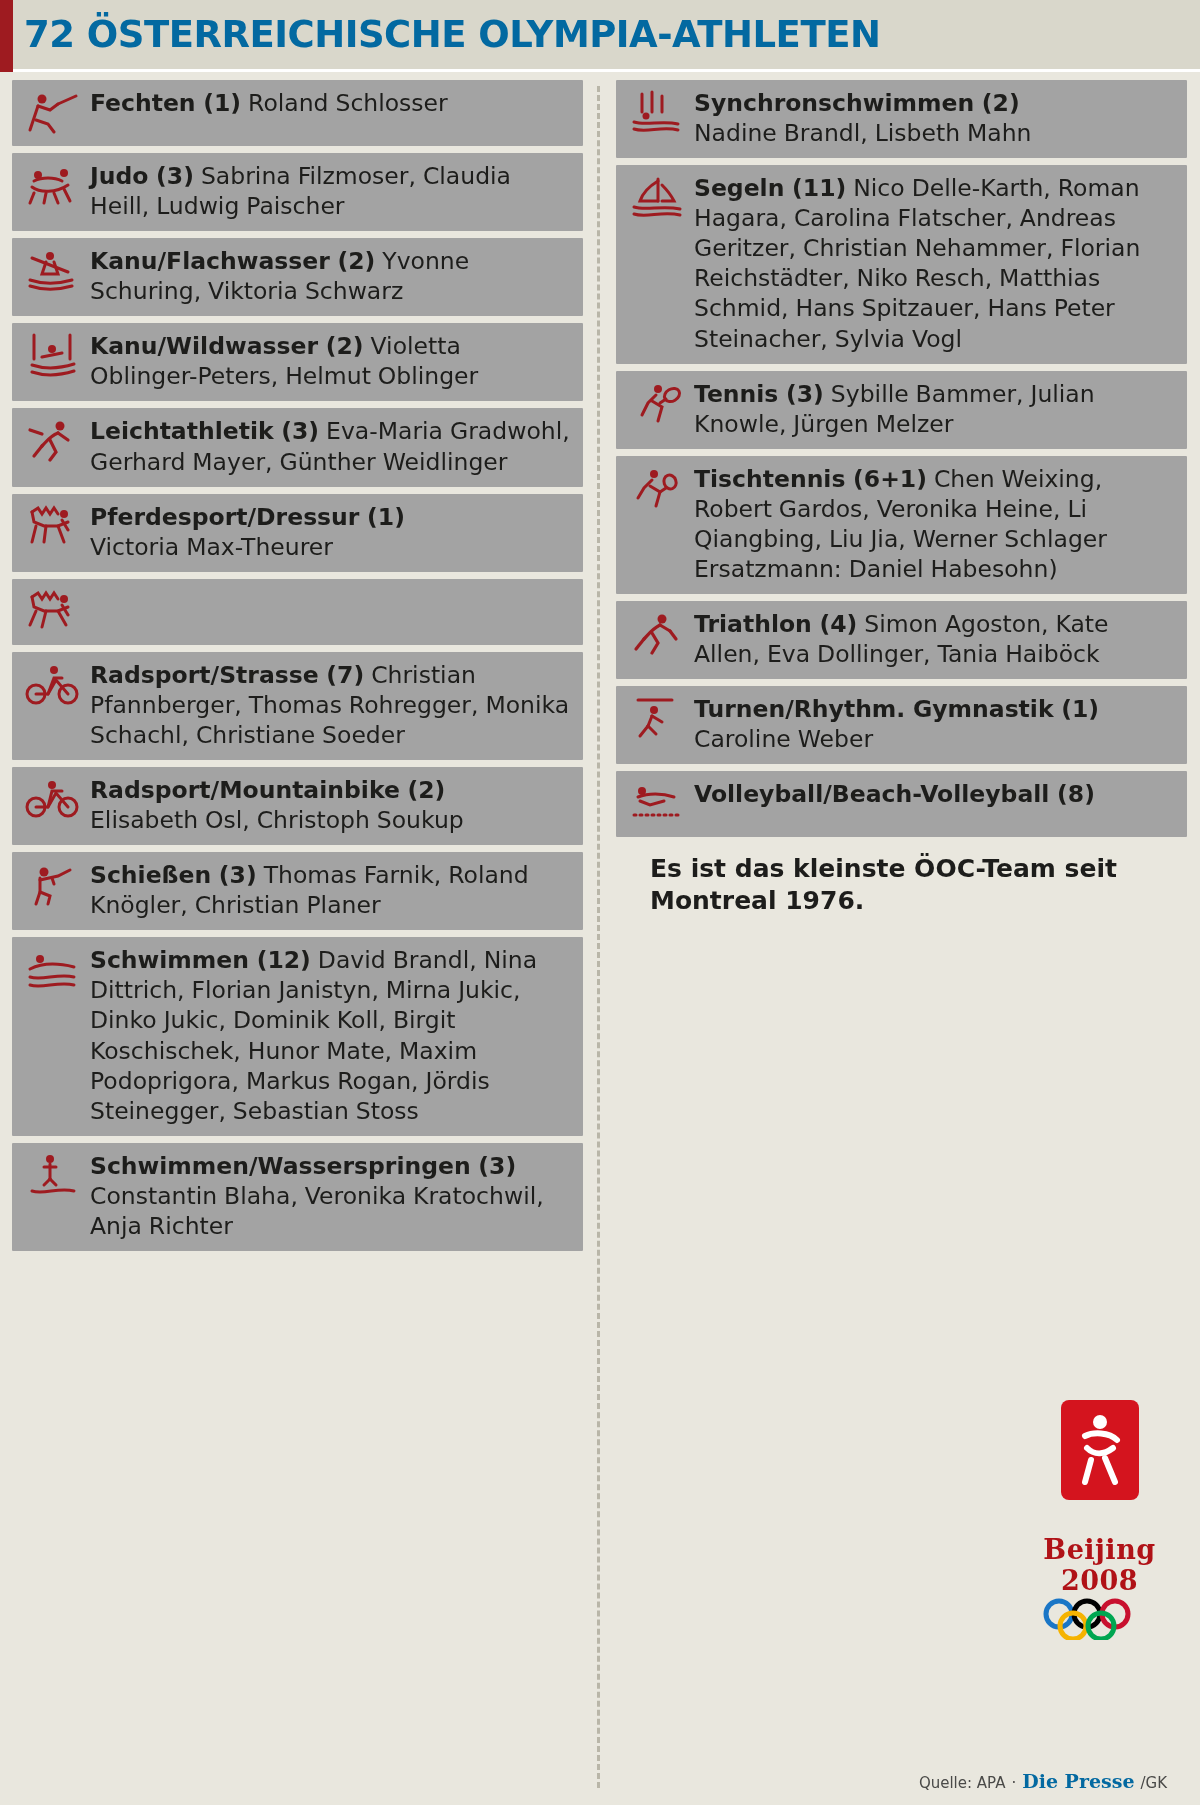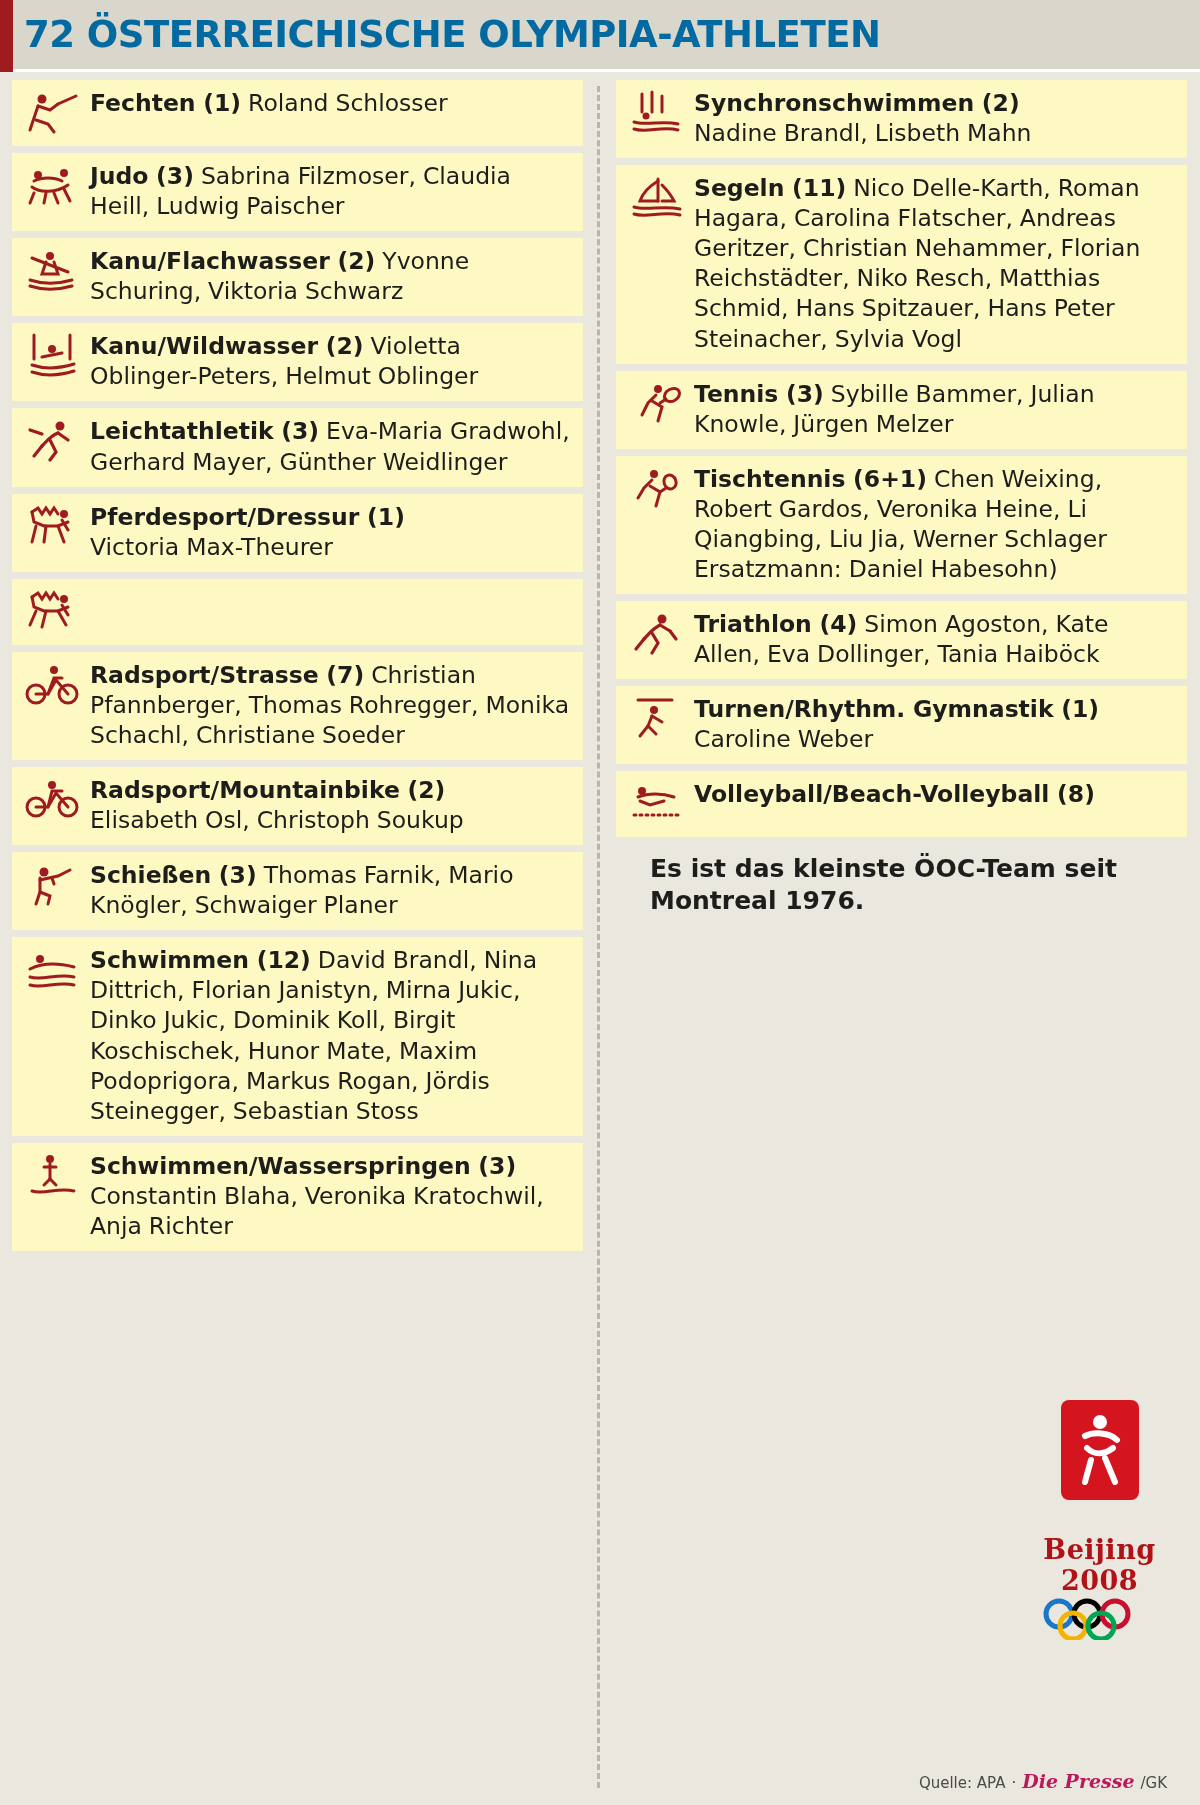--- a/index.html
+++ b/index.html
@@ -61,21 +61,21 @@
     width: 2px;
     border-left: 3px dashed #b9b6a8;
     margin: 6px 0 6px 0;
   }
   .col-right {
     width: 585px;
     padding-left: 14px;
     position: relative;
   }
   .entry {
-    background: #fef9c3;
+    background: #a3a3a3;
     margin-bottom: 7px;
     padding: 8px 10px 10px 10px;
     box-sizing: border-box;
     display: flex;
     align-items: flex-start;
     border-radius: 1px;
   }
   .entry .icon {
     flex: 0 0 62px;
     width: 62px;
@@ -116,23 +116,22 @@
     right: 20px;
     bottom: 2px;
     font-size: 15px;
     color: #4a4a48;
     display: flex;
     align-items: baseline;
     gap: 6px;
     font-family: "DejaVu Sans", sans-serif;
   }
   .source .press {
-    color: #be185d;
+    color: #0369a1;
     font-family: "DejaVu Serif", serif;
-    font-style: italic;
     font-weight: bold;
     font-size: 19px;
   }
   .logo-block {
     position: absolute;
     right: 0;
     bottom: 150px;
     width: 175px;
     text-align: center;
   }
@@ -337,21 +336,21 @@
                 <circle cx="20" cy="10" r="4.5" fill="#9e1b20" stroke="none"></circle>
                 <path d="M16 16 L16 30 L12 42"></path>
                 <path d="M16 30 L26 34 L24 42"></path>
                 <path d="M16 18 L34 14 L46 8"></path>
                 <path d="M28 16 L30 22"></path>
               </g>
             </svg>
         </div>
         <div class="txt">
           <b>Schießen (3)</b>
-          <span>Thomas Farnik, Mario Knögler, Schwaiger Planer</span>
+          <span>Thomas Farnik, Roland Knögler, Christian Planer</span>
         </div>
       </div>
 
       <div class="entry">
         <div class="icon">
           <svg width="58" height="44" viewBox="0 0 58 44">
               <g stroke="#9e1b20" stroke-width="3" fill="none" stroke-linecap="round">
                 <circle cx="16" cy="12" r="4" fill="#9e1b20" stroke="none"></circle>
                 <path d="M6 22 C18 16, 34 16, 50 20"></path>
                 <path d="M6 30 C18 34, 34 26, 50 30"></path>

